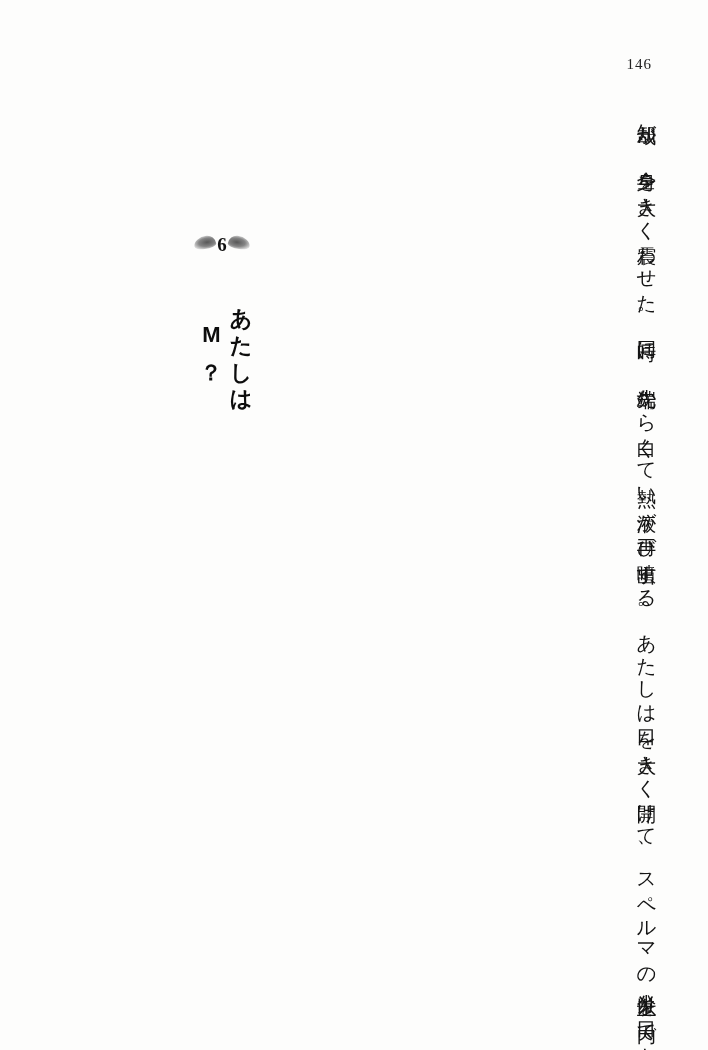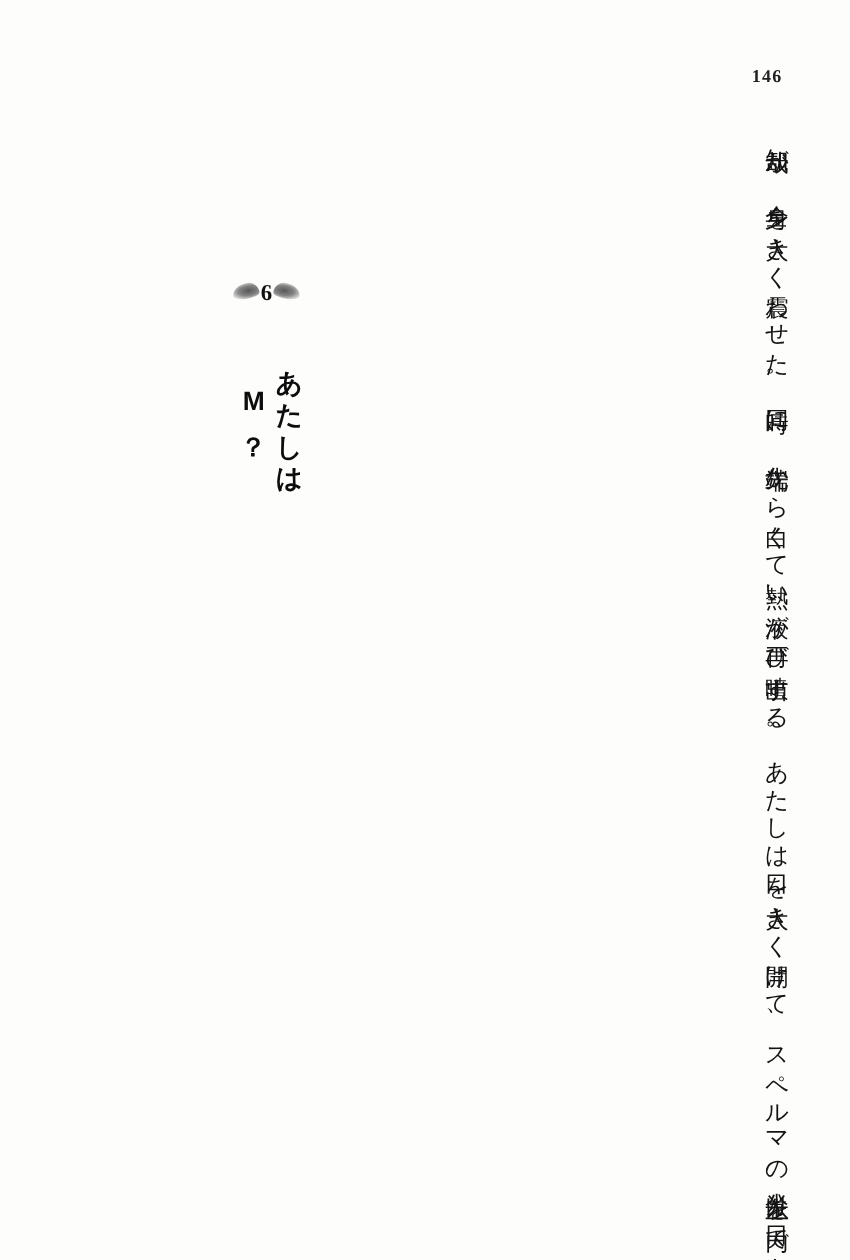--- a/index.html
+++ b/index.html
@@ -22,21 +22,20 @@
   }
   
   .page-number {
     position: absolute;
     top: 56px;
     right: 56px;
     font-size: 15px;
     letter-spacing: 1px;
     color: #222;
     font-family: "Liberation Serif", "DejaVu Serif", serif;
-    font-weight: bold;
   }
   
   .vtext {
     position: absolute;
     top: 108px;
     right: 52px;
     left: 52px;
     height: 880px;
     display: flex;
     flex-direction: row;

